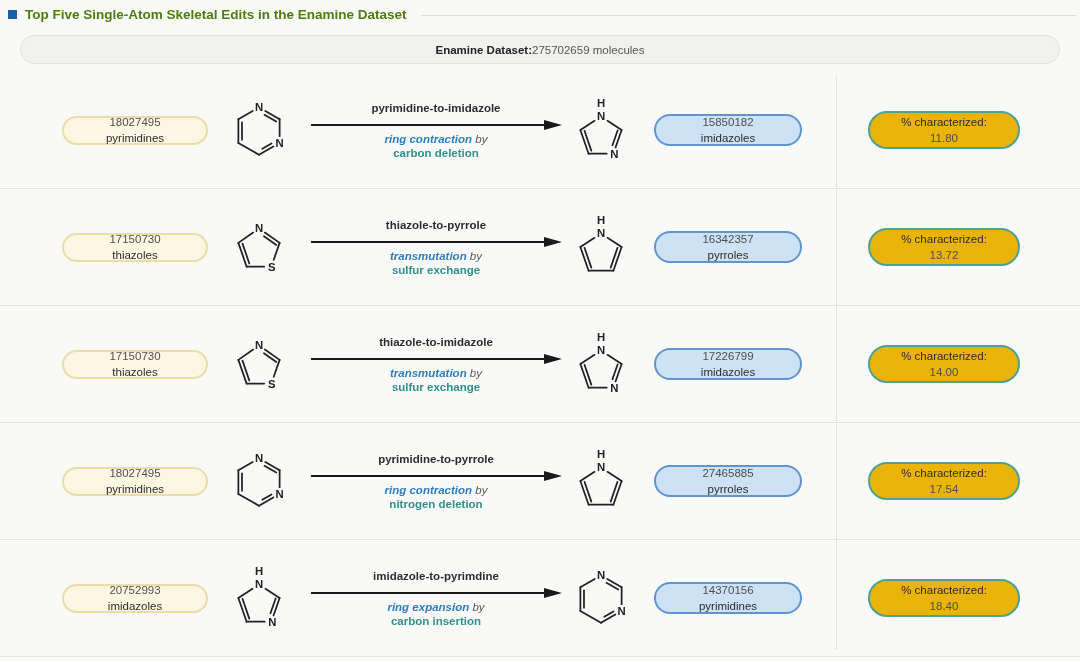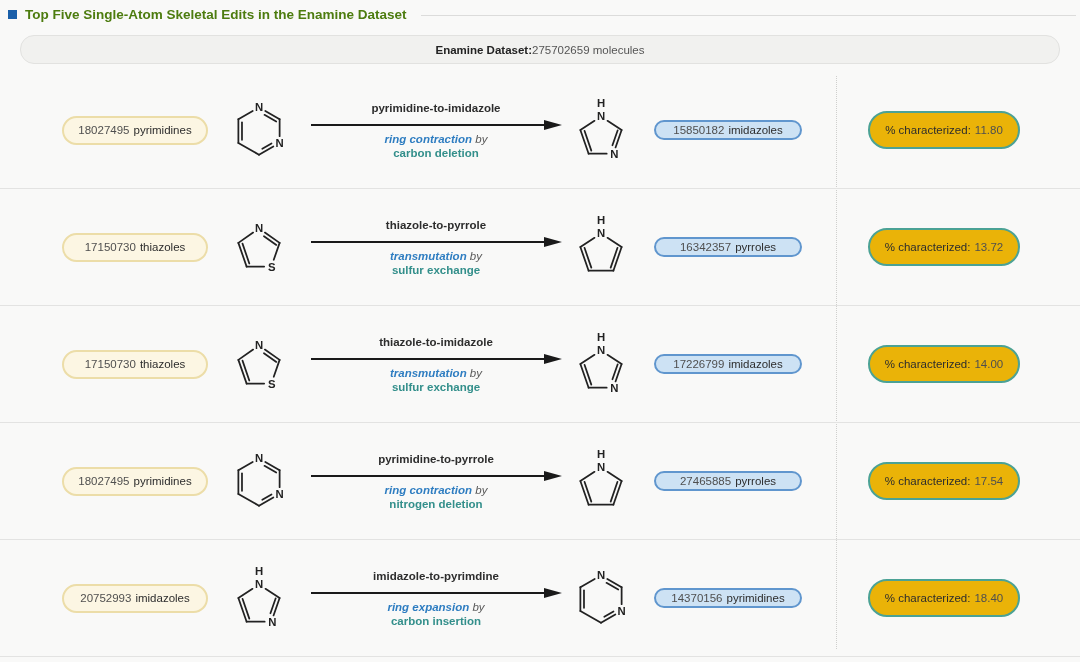--- a/index.html
+++ b/index.html
@@ -9,25 +9,25 @@
   .title-text{color:#4d7c0f;font-size:13.5px;font-weight:bold;white-space:nowrap;}
   .title-rule{flex:1;border-top:1.5px solid #dcdcdb;margin:2px 2px 0 6px;}
   .header-bar{margin:13px 20px 0 20px;height:27px;border-radius:14px;background:#f1f1ef;
     border:1px solid #e2e2e0;display:flex;align-items:center;justify-content:center;gap:0;
     font-size:11.5px;color:#555;}
   .header-bar b{color:#222;}
   .rows-wrap{position:relative;margin-top:8px;}
   .dotted-divider{position:absolute;left:836px;top:4px;bottom:8px;border-left:1.5px dotted #cfcfcd;}
   .row{display:flex;align-items:center;height:116px;border-bottom:1px solid #e3e3e2;position:relative;}
   .pill{display:flex;align-items:center;justify-content:center;gap:4px;border-radius:999px;
-    font-size:11.5px;white-space:nowrap;box-sizing:border-box;}
+    font-size:11.5px;white-space:nowrap;box-sizing:border-box;flex-direction:column;}
   .pill .num{color:#4f4f4f;}
   .pill .bold{color:#2d2d2d;font-weight:normal;}
   .pill-yellow{margin-left:62px;width:146px;height:29px;background:#fcf6e3;border:2px solid #ecdda8;}
-  .pill-blue{margin-left:18px;width:148px;height:20px;background:#cde2f4;border:2.5px solid #6096ce;}
+  .pill-blue{margin-left:18px;width:148px;height:32px;background:#cde2f4;border:2.5px solid #6096ce;}
   .pill-teal{margin-left:66px;width:152px;height:38px;background:#eab308;border:2.5px solid #4ba295;}
   .mol{width:70px;height:66px;display:flex;align-items:center;justify-content:center;flex:0 0 auto;}
   .mol-src{margin-left:16px;}
   .mol-tgt{margin-left:4px;}
   .mol svg text{font-family:"Liberation Sans",sans-serif;}
   .reaction{margin-left:16px;width:252px;display:flex;flex-direction:column;align-items:center;flex:0 0 auto;}
   .rxn-name{font-size:11.5px;font-weight:bold;color:#2d2d2d;margin-bottom:5px;white-space:nowrap;}
   .rxn-sub{font-size:11.5px;margin-top:2px;white-space:nowrap;}
   .rxn-mech{font-size:11.5px;margin-top:2px;white-space:nowrap;}
   .type-blue{color:#2e7dc1;font-weight:bold;font-style:italic;}

